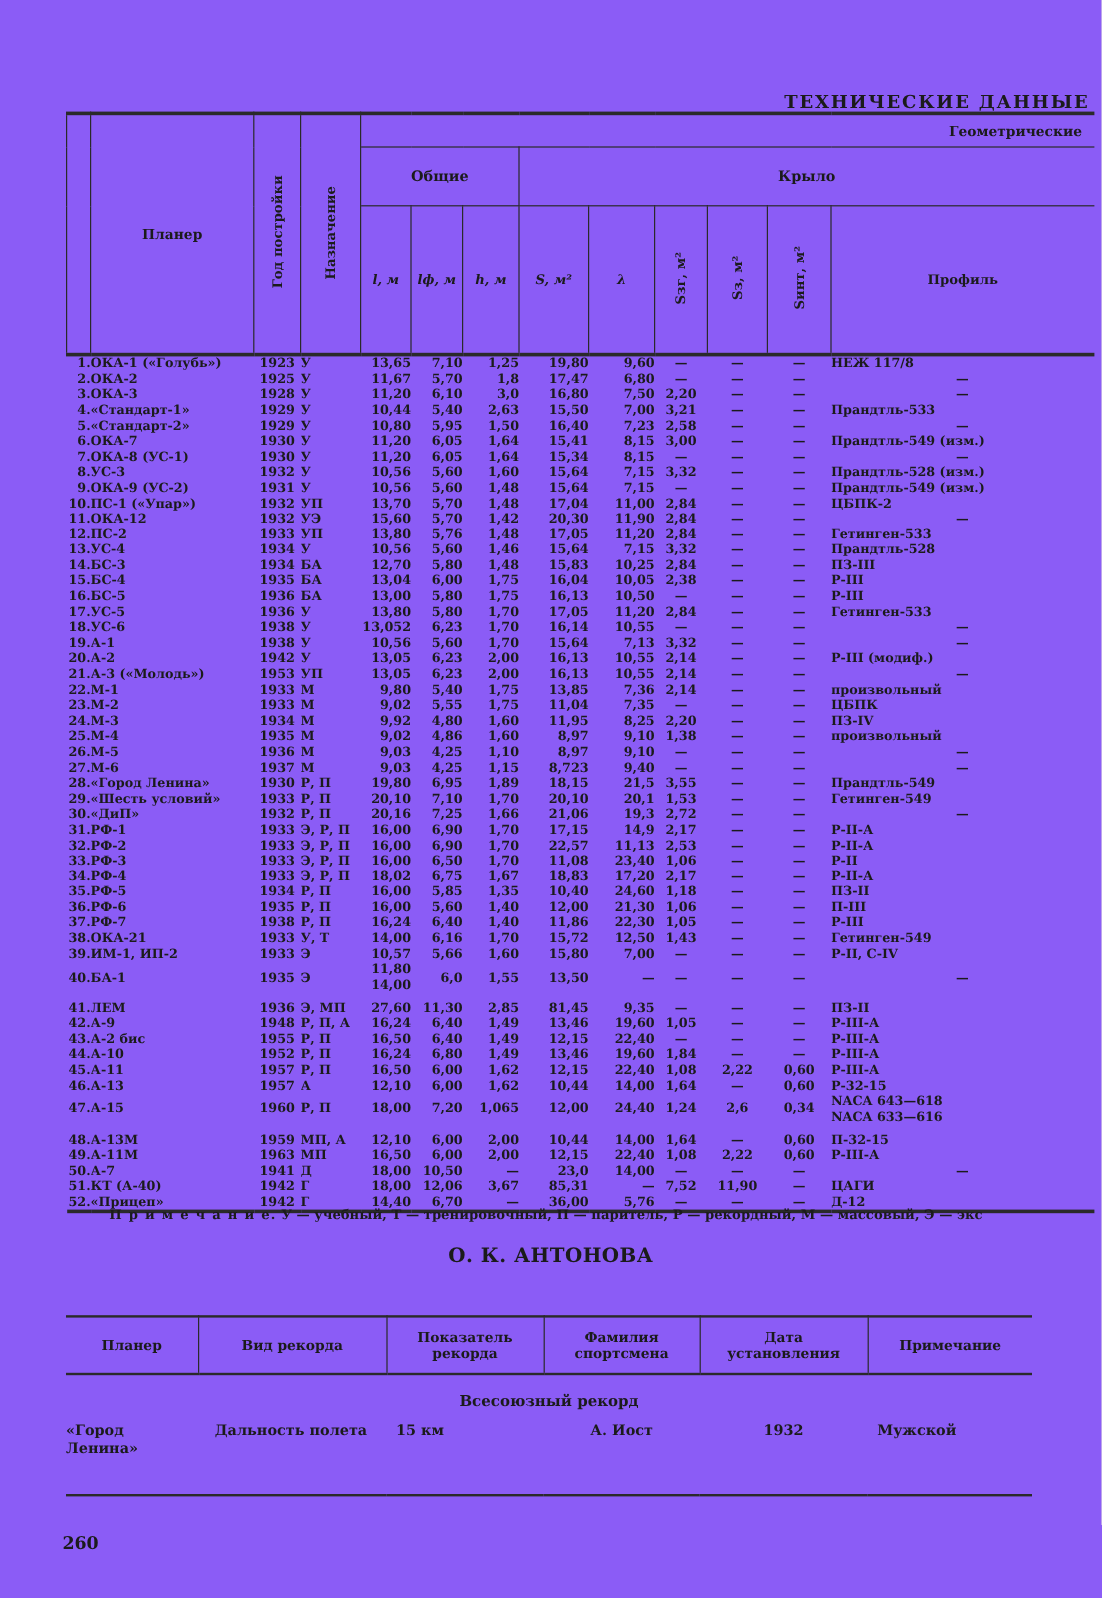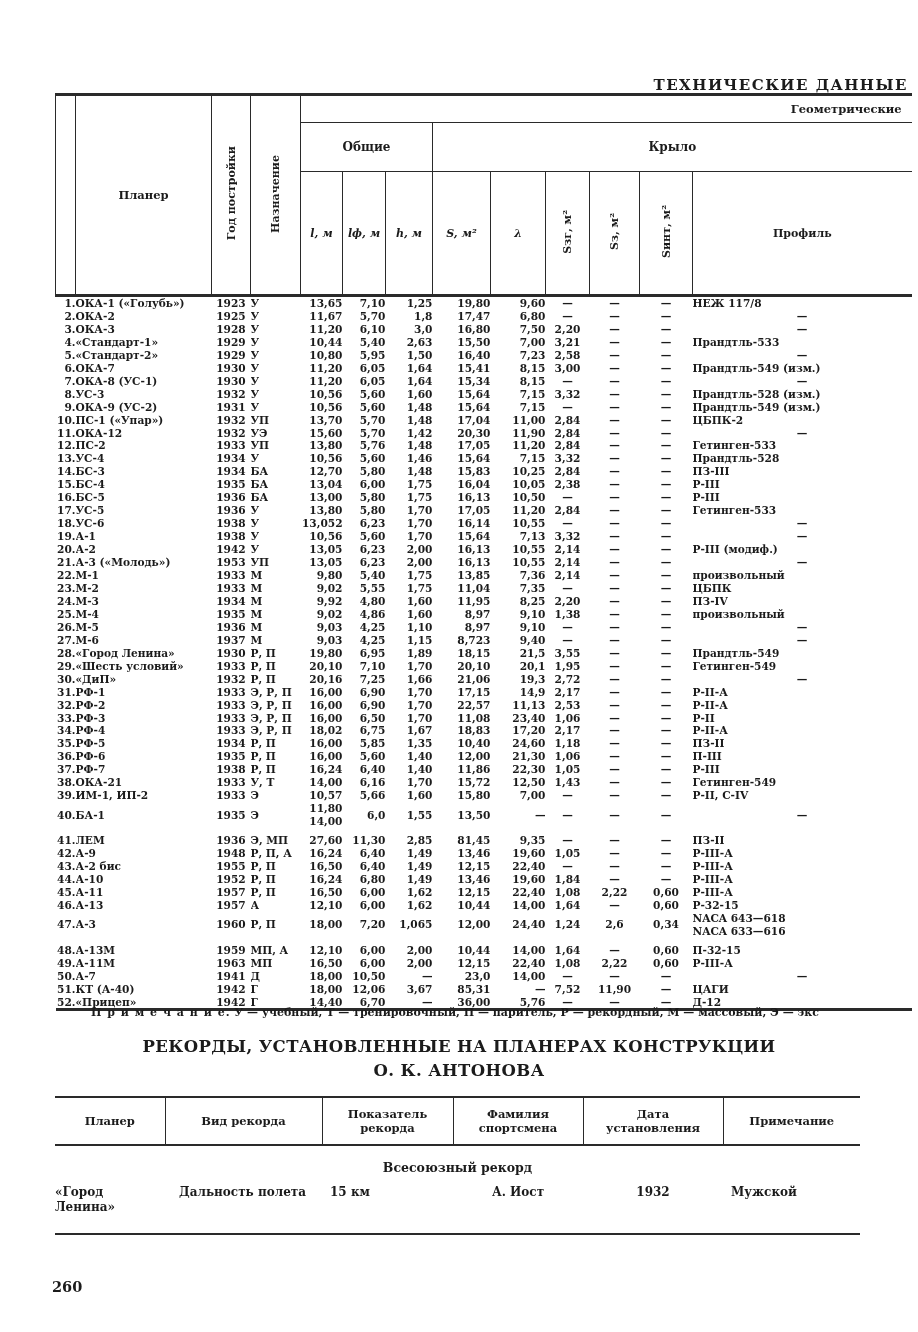--- a/index.html
+++ b/index.html
@@ -1,18 +1,18 @@
 <!DOCTYPE html>
 <html><head>
 <meta charset="utf-8">
 <style>
   html,body{margin:0;padding:0;background:#e8e7e3;}
   .page{
     position:relative;width:918px;height:1332px;margin:0 auto;
-    background:#ffffff;overflow:hidden;color:#1b1b1b;
+    background:#8b5cf6;overflow:hidden;color:#1b1b1b;
     font-family:"DejaVu Serif","Liberation Serif",serif;
   }
   .doc-header{
     position:absolute;top:76px;left:0;width:908px;text-align:right;
     font-size:15px;font-weight:700;letter-spacing:1.5px;white-space:nowrap;
   }
   
   .main-table{
     position:absolute;top:93px;left:55px;width:856px;
     border-collapse:collapse;table-layout:fixed;
@@ -78,21 +78,21 @@
   .rec-table td{font-size:12px;font-weight:700;white-space:pre-line;vertical-align:top;}
   .rec-table td.section{
     text-align:center;padding-top:14px;padding-bottom:4px;font-size:12.5px;
   }
   .rec-table td.r0{padding-left:0;line-height:15px;}
   .rec-table td.r1{padding-left:14px;}
   .rec-table td.r2{padding-left:8px;}
   .rec-table td.r3{text-align:center;}
   .rec-table td.r4{text-align:center;}
   .rec-table td.r5{padding-left:8px;}
-  .rec-table tr.data td{padding-top:6px;padding-bottom:18px;}
+  .rec-table tr.data td{padding-top:6px;padding-bottom:30px;}
   .page-num{
     position:absolute;top:1278px;left:52px;font-size:14.5px;font-weight:700;
   }
 </style>
 </head>
 <body>
 
 <div class="page">
 
   <div class="doc-header">ТЕХНИЧЕСКИЕ ДАННЫЕ</div>
@@ -561,21 +561,21 @@
         <tr>
           <td class="c0">29.</td>
           <td class="c1">«Шесть условий»</td>
           <td class="c2">1933</td>
           <td class="c3">Р, П</td>
           <td class="c4">20,10</td>
           <td class="c5">7,10</td>
           <td class="c6">1,70</td>
           <td class="c7">20,10</td>
           <td class="c8">20,1</td>
-          <td class="c9">1,95</td>
+          <td class="c9">1,53</td>
           <td class="c10">—</td>
           <td class="c11">—</td>
           <td class="c12">Гетинген-549</td>
         </tr>
         <tr>
           <td class="c0">30.</td>
           <td class="c1">«ДиП»</td>
           <td class="c2">1932</td>
           <td class="c3">Р, П</td>
           <td class="c4">20,16</td>
@@ -824,21 +824,21 @@
           <td class="c6">1,62</td>
           <td class="c7">10,44</td>
           <td class="c8">14,00</td>
           <td class="c9">1,64</td>
           <td class="c10">—</td>
           <td class="c11">0,60</td>
           <td class="c12">Р-32-15</td>
         </tr>
         <tr>
           <td class="c0">47.</td>
-          <td class="c1">А-3</td>
+          <td class="c1">А-15</td>
           <td class="c2">1960</td>
           <td class="c3">Р, П</td>
           <td class="c4">18,00</td>
           <td class="c5">7,20</td>
           <td class="c6">1,065</td>
           <td class="c7">12,00</td>
           <td class="c8">24,40</td>
           <td class="c9">1,24</td>
           <td class="c10">2,6</td>
           <td class="c11">0,34</td>
@@ -922,21 +922,20 @@
         </tr>
       </tbody>
   </table>
 
   <div class="footnote">
     <span class="lbl">П р и м е ч а н и е.</span>
     <span>У — учебный,  Т — тренировочный,  П — паритель,  Р — рекордный,  М — массовый,  Э — экс</span>
   </div>
 
   <div class="records-title">
-    <div>РЕКОРДЫ, УСТАНОВЛЕННЫЕ НА ПЛАНЕРАХ КОНСТРУКЦИИ</div>
     <div>О. К. АНТОНОВА</div>
   </div>
 
   <table class="rec-table">
     <colgroup>
       <col style="width:110px">
         <col style="width:157px">
         <col style="width:131px">
       <col style="width:130px">
         <col style="width:140px">

